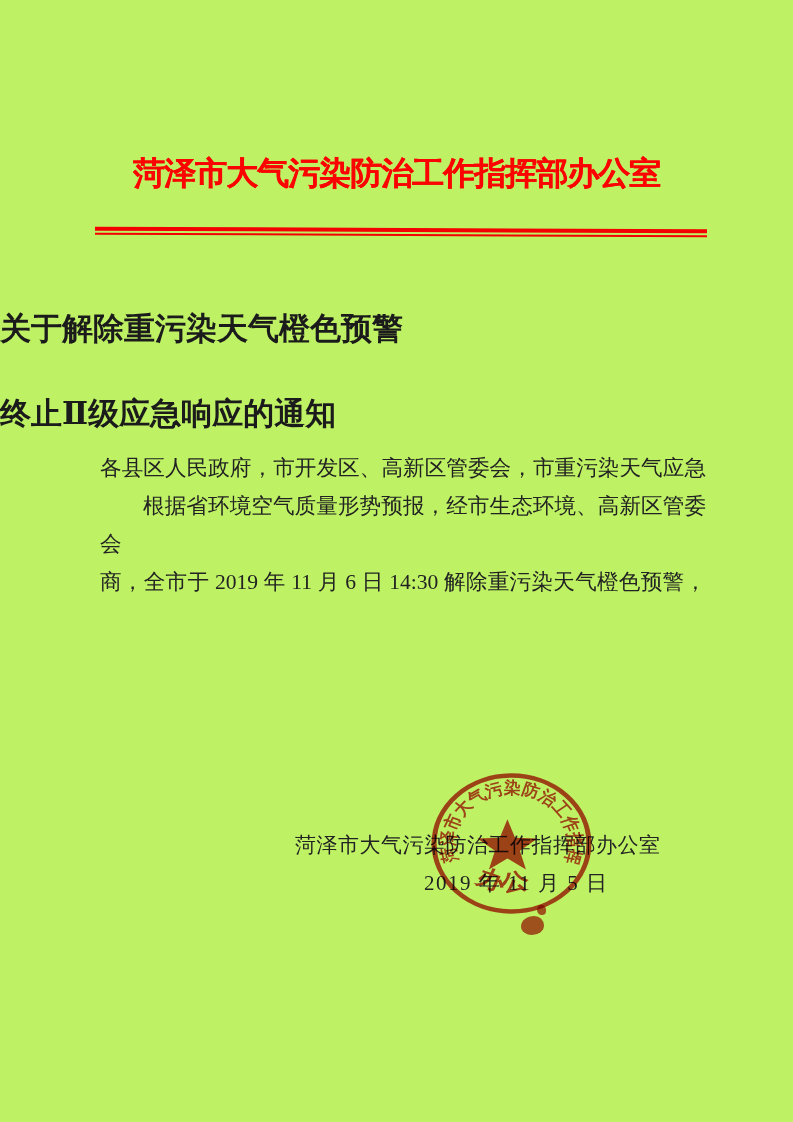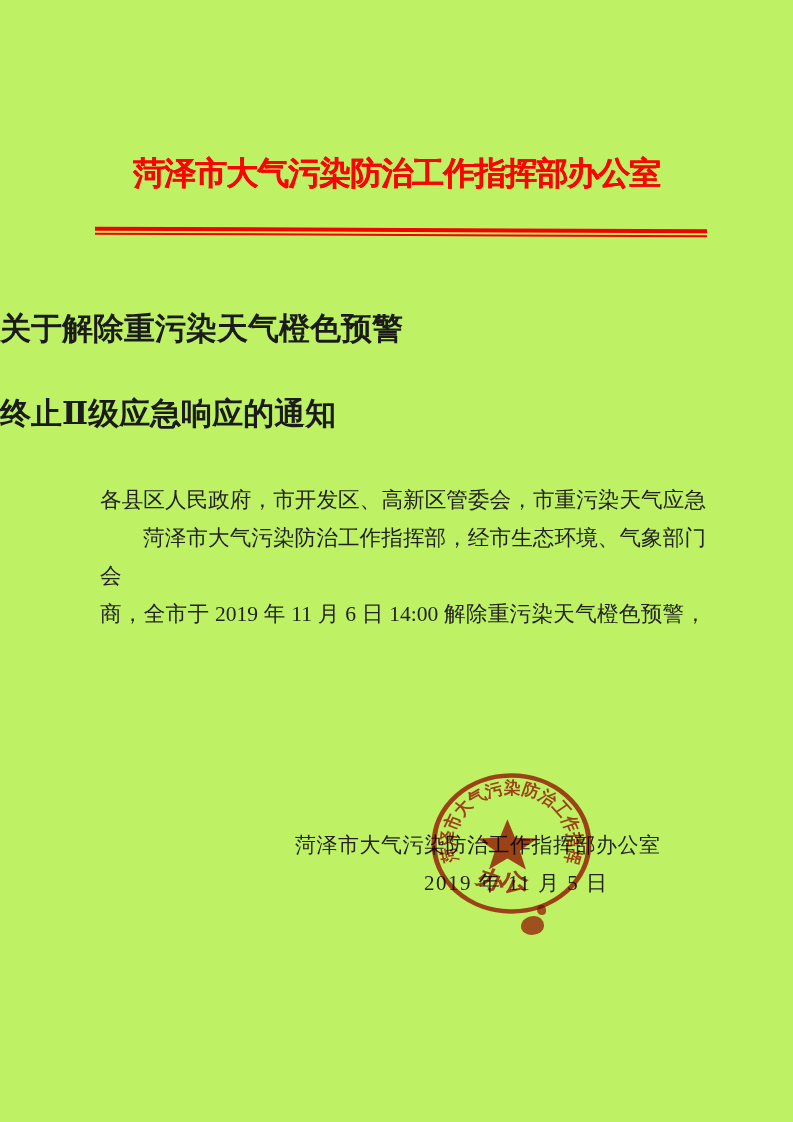--- a/index.html
+++ b/index.html
@@ -20,21 +20,21 @@
   .red-rule .bar-gap{height:2px;background:transparent;}
   .red-rule .bar-thin{height:2px;background:#f40000;}
   
   .doc-title{position:absolute;left:0;width:793px;text-align:left;
     font-size:31px;font-weight:bold;color:#1b1b1b;line-height:38px;}
   .doc-title.line1{top:310px;}
   .doc-title.line2{top:375px;margin-top:20px;}
   
   .body-block{
     position:absolute;top:449px;left:100px;width:606px;
-    font-size:21.6px;line-height:38px;color:#222222;margin-top:32px;
+    font-size:21.6px;line-height:38px;color:#222222;
   }
   .body-line{display:block;}
   .body-line.fill{text-align:justify;text-align-last:justify;}
   .body-line.indent{text-indent:43px;}
   
   .sig-org{position:absolute;top:831px;left:295px;font-size:21px;letter-spacing:0.5px;color:#222222;}
   .sig-date{position:absolute;top:869px;left:424px;font-size:21px;letter-spacing:1.5px;color:#222222;}
   
   .seal{position:absolute;left:430px;top:772px;width:163px;height:143px;
     mix-blend-mode:multiply;opacity:0.93;}
@@ -54,22 +54,22 @@
     <div class="bar-thick"></div>
     <div class="bar-gap"></div>
     <div class="bar-thin"></div>
   </div>
 
   <div class="doc-title line1">关于解除重污染天气橙色预警</div>
   <div class="doc-title line2">终止Ⅱ级应急响应的通知</div>
 
   <div class="body-block">
     <span class="body-line fill">各县区人民政府，市开发区、高新区管委会，市重污染天气应急</span>
-    <span class="body-line fill indent">菏泽市大气污染防治工作指挥部，经市生态环境、气象部门会</span>
-    <span class="body-line fill">商，全市于 2019 年 11 月 6 日 14:00 解除重污染天气橙色预警，</span>
+    <span class="body-line fill indent">根据省环境空气质量形势预报，经市生态环境、高新区管委会</span>
+    <span class="body-line fill">商，全市于 2019 年 11 月 6 日 14:30 解除重污染天气橙色预警，</span>
   </div>
 
   <div class="sig-org">菏泽市大气污染防治工作指挥部办公室</div>
   <div class="sig-date">2019 年 11 月 5 日</div>
 
   <div class="seal">
     <svg viewBox="0 0 160 160" preserveAspectRatio="none" xmlns="http://www.w3.org/2000/svg">
       <circle cx="80" cy="80" r="76" fill="none" stroke="#cf372a" stroke-width="5"></circle>
       <path id="sealArcTop" d="M 27.4 99.2 A 56 56 0 1 1 132.6 99.2" fill="none"></path>
       <text font-size="18.5" font-weight="bold" fill="#cf372a" font-family="Liberation Serif, DejaVu Serif, serif">

